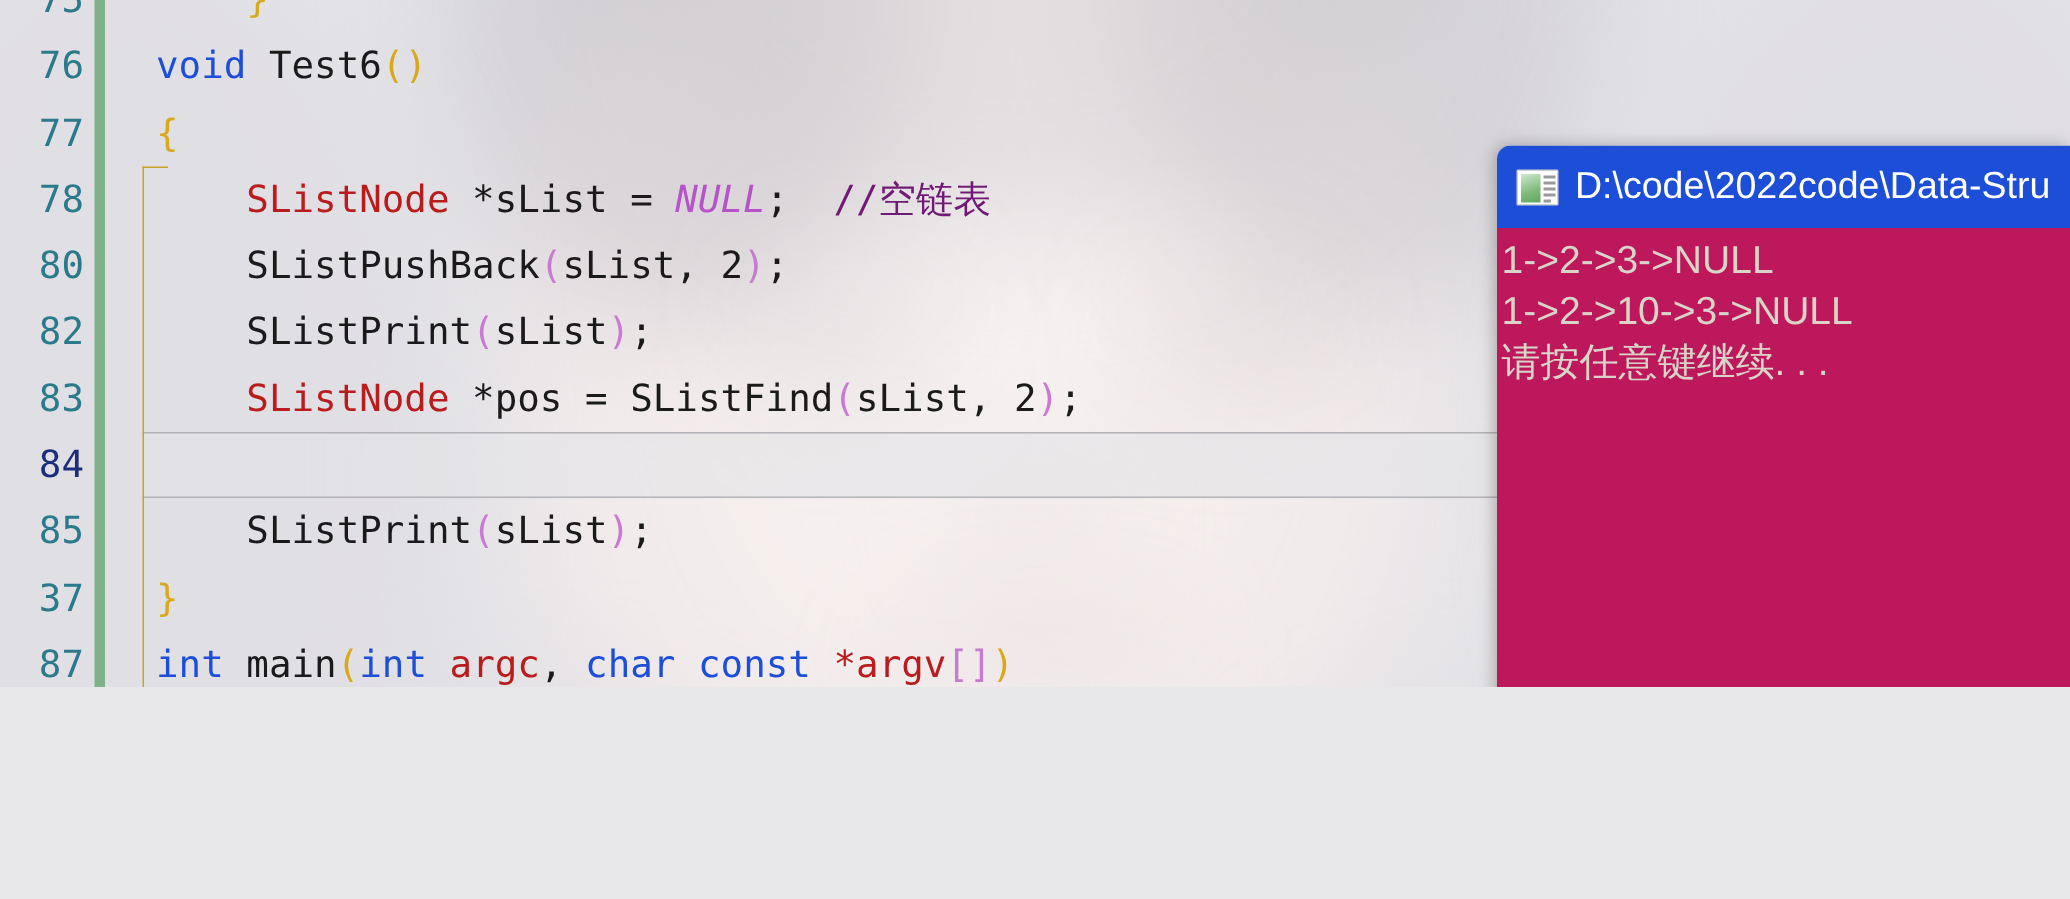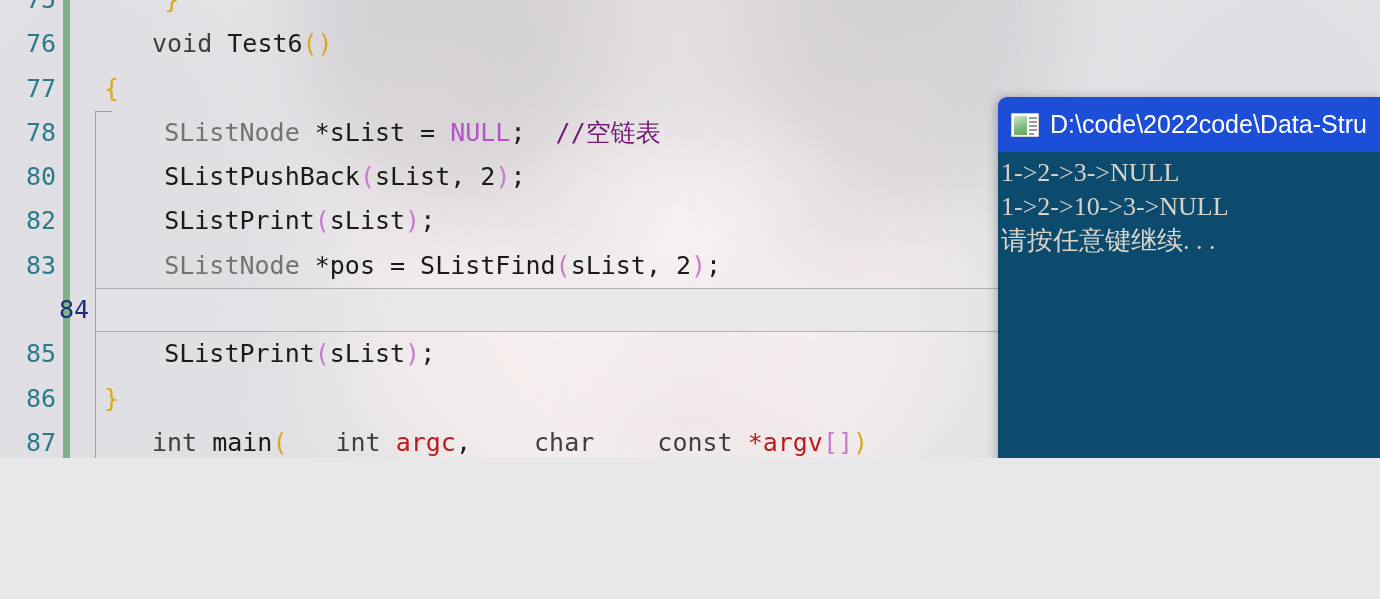--- a/index.html
+++ b/index.html
@@ -171,21 +171,20 @@
     left: 0;
     top: 0;
     width: 56px;
     text-align: right;
     color: #2b7a8c;
     font-size: 25px;
     z-index: 3;
   }
   .row.current .lineno {
     color: #1b2e7a;
-    padding-left: 33px;
   }
 
   .code {
     position: absolute;
     left: 104px;
     top: 0;
     z-index: 3;
   }
 
   
@@ -222,28 +221,28 @@
     position: absolute;
     left: 95px;
     top: 466px;
     width: 17px;
     height: 1px;
     background: #c9a227;
     z-index: 2;
   }
 
   
-  .t-kw      { color: #404040; margin-left: 48px; }   
-  .t-type    { color: #737373; }   
+  .t-kw      { color: #1d4ed8; }   
+  .t-type    { color: #b91c1c; }   
   .t-ident   { color: #1a1a1a; }   
   .t-fn      { color: #1a1a1a; }
   .t-param   { color: #b91c1c; }   
   .t-paren   { color: #c77ad0; }   
   .t-brace   { color: #d8a91a; }
-  .t-null    { color: #b653c8; }
+  .t-null    { color: #b653c8; font-style: italic; }
   .t-cmt     { color: #701a75; }
   .t-punc    { color: #1a1a1a; }
 
   
   .console-win {
     position: absolute;
     left: 998px;
     top: 97px;
     width: 382px;
     height: 502px;
@@ -289,25 +288,25 @@
   .console-icon .b4 { top: 15px; }
   .console-icon .b5 { top: 19px; width: 5px; }
   .console-title-text {
     color: #ffffff;
     font-family: "Liberation Sans", sans-serif;
     font-size: 25px;
     white-space: nowrap;
     overflow: hidden;
   }
   .console-body {
-    background: #0c4a6e;
+    background: #be185d;
     height: 447px;
     padding: 4px 0 0 3px;
     box-sizing: border-box;
-    font-family: Liberation Serif, serif;
+    font-family: Liberation Sans, sans-serif;
     font-size: 26px;
     line-height: 34px;
     color: #d9d4c8;
     white-space: pre;
   }
   .console-line { display: block; }
 </style>
 </head>
 <body>
 
@@ -340,21 +339,21 @@
     <div class="code-rows" id="code-rows">
         <div class="row"><div class="lineno">75</div><div class="code"><span class="t-punc">    </span><span class="t-brace">}</span></div></div>
         <div class="row"><div class="lineno">76</div><div class="code"><span class="t-kw">void</span><span class="t-punc"> </span><span class="t-fn">Test6</span><span class="t-brace">()</span></div></div>
         <div class="row"><div class="lineno">77</div><div class="code"><span class="t-brace">{</span></div></div>
         <div class="row"><div class="lineno">78</div><div class="code"><span class="t-punc">    </span><span class="t-type">SListNode</span><span class="t-ident"> *sList = </span><span class="t-null">NULL</span><span class="t-punc">;</span><span class="t-punc">  </span><span class="t-cmt">//空链表</span></div></div>
         <div class="row"><div class="lineno">80</div><div class="code"><span class="t-punc">    </span><span class="t-fn">SListPushBack</span><span class="t-paren">(</span><span class="t-ident">sList, 2</span><span class="t-paren">)</span><span class="t-punc">;</span></div></div>
         <div class="row"><div class="lineno">82</div><div class="code"><span class="t-punc">    </span><span class="t-fn">SListPrint</span><span class="t-paren">(</span><span class="t-ident">sList</span><span class="t-paren">)</span><span class="t-punc">;</span></div></div>
         <div class="row"><div class="lineno">83</div><div class="code"><span class="t-punc">    </span><span class="t-type">SListNode</span><span class="t-ident"> *pos = SListFind</span><span class="t-paren">(</span><span class="t-ident">sList, 2</span><span class="t-paren">)</span><span class="t-punc">;</span></div></div>
         <div class="row current"><div class="cur-band"></div><div class="lineno">84</div></div>
         <div class="row"><div class="lineno">85</div><div class="code"><span class="t-punc">    </span><span class="t-fn">SListPrint</span><span class="t-paren">(</span><span class="t-ident">sList</span><span class="t-paren">)</span><span class="t-punc">;</span></div></div>
-        <div class="row"><div class="lineno">86</div><div class="code"><span class="t-brace">}</span></div></div>
+        <div class="row"><div class="lineno">37</div><div class="code"><span class="t-brace">}</span></div></div>
         <div class="row"><div class="lineno">87</div><div class="code"><span class="t-kw">int</span><span class="t-punc"> </span><span class="t-fn">main</span><span class="t-brace">(</span><span class="t-kw">int</span><span class="t-punc"> </span><span class="t-param">argc</span><span class="t-punc">, </span><span class="t-kw">char</span><span class="t-punc"> </span><span class="t-kw">const</span><span class="t-punc"> </span><span class="t-param">*argv</span><span class="t-paren">[]</span><span class="t-brace">)</span></div></div>
         <div class="row"><div class="lineno">88</div><div class="code"><span class="t-brace">{</span></div></div>
       </div>
   </div>
 
   <div class="console-win">
     <div class="console-title">
       <div class="console-icon">
         <div class="pane-green"></div>
         <div class="bar b1"></div>

